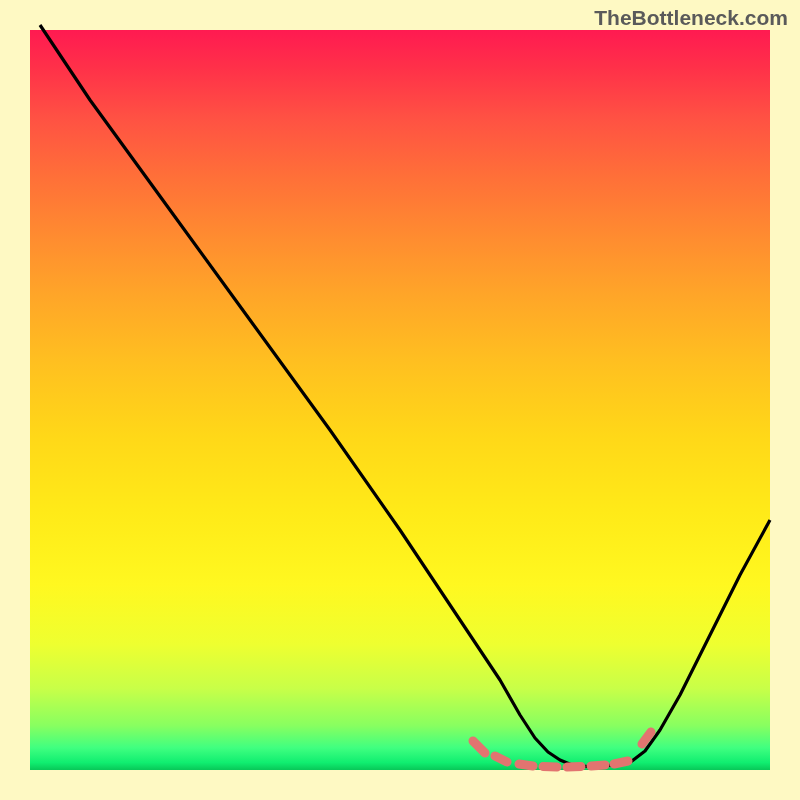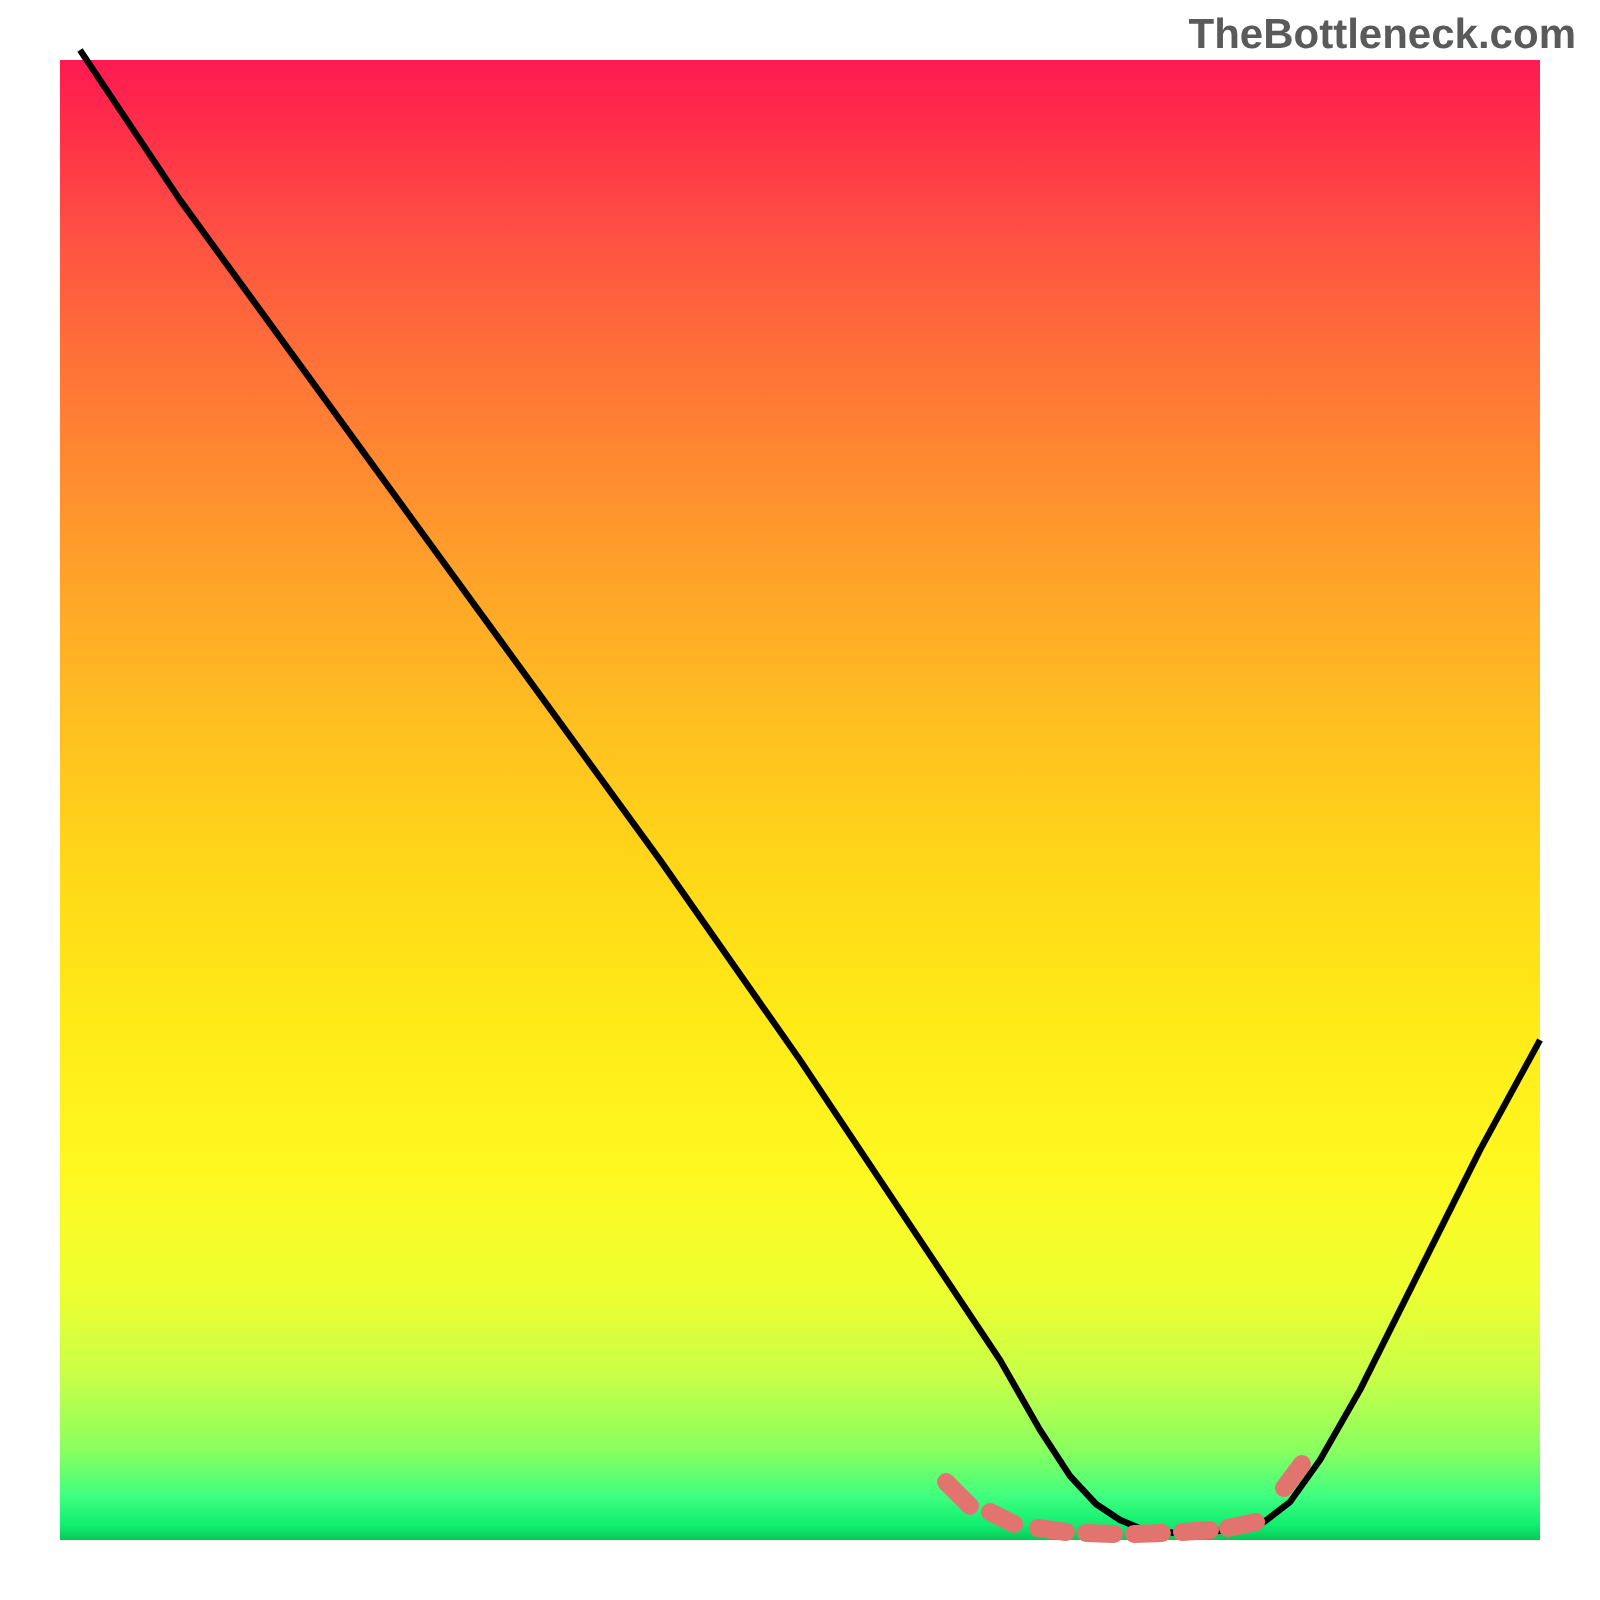--- a/index.html
+++ b/index.html
@@ -8,21 +8,21 @@
     background: #000;
     width: 800px;
     height: 800px;
     overflow: hidden;
     font-family: Arial, sans-serif;
   }
   .chart-container {
     position: relative;
     width: 800px;
     height: 800px;
-    background: #ffffff;
+    background: #fef9c3;
   }
   .watermark {
     position: absolute;
     top: 6px;
     right: 12px;
     color: #5a5a5a;
     font-size: 21px;
     font-weight: bold;
     z-index: 10;
   }

